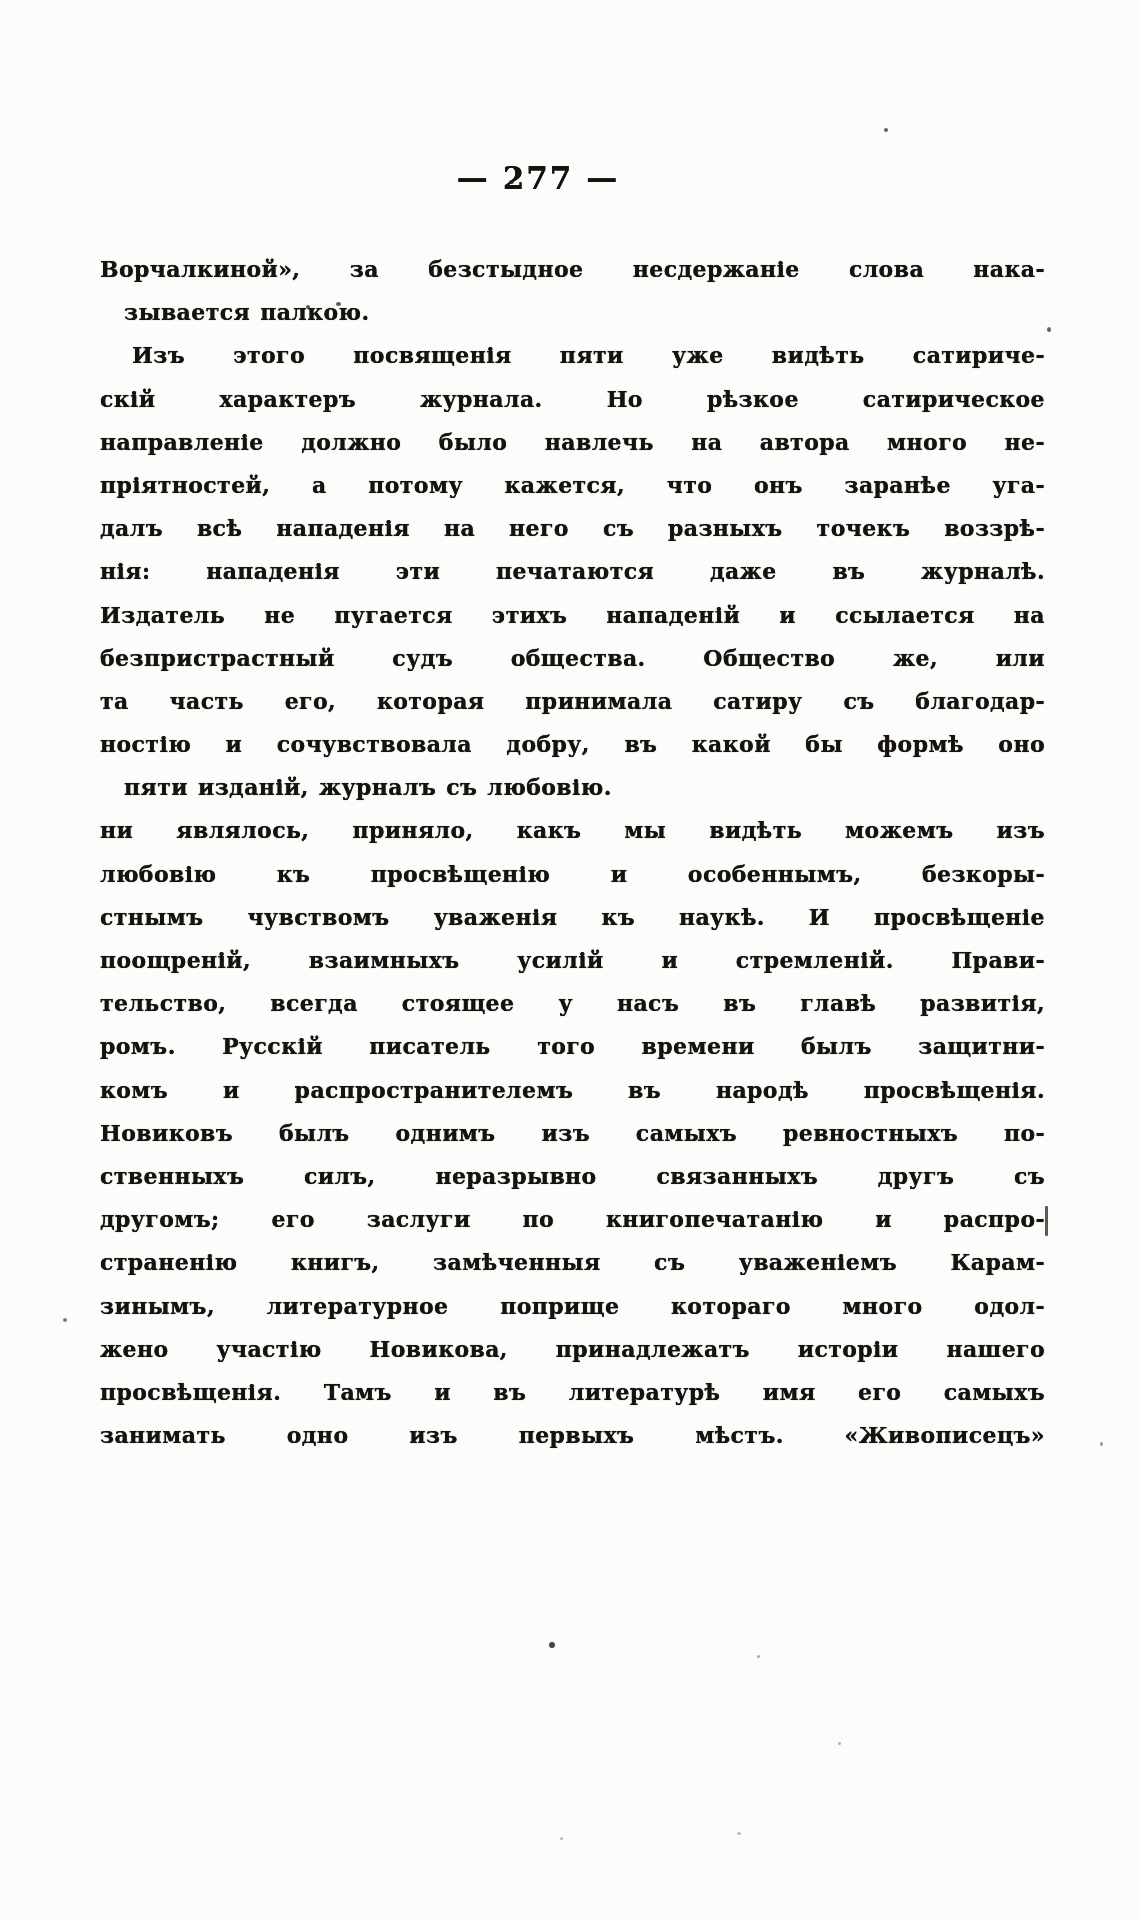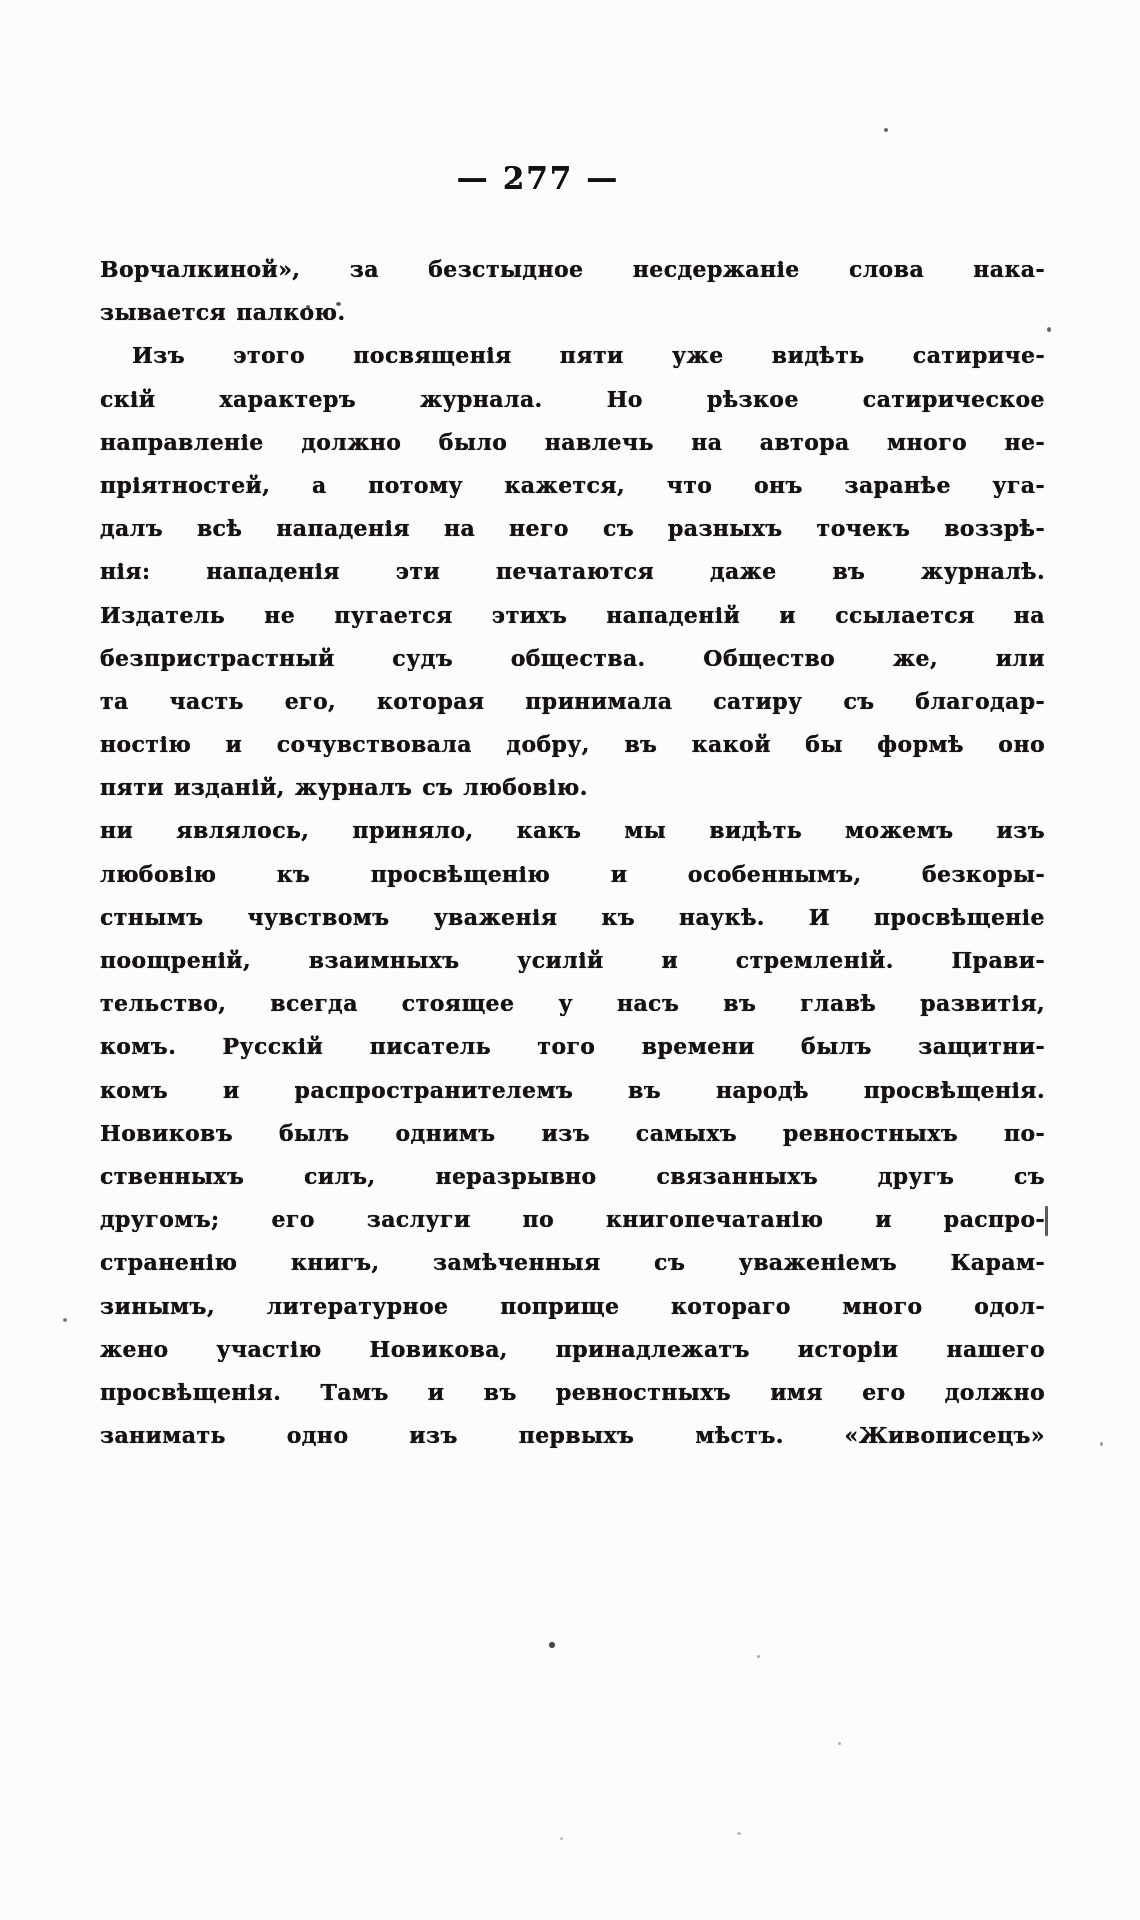--- a/index.html
+++ b/index.html
@@ -53,20 +53,21 @@
     text-align-last: justify;
     overflow: hidden;
     white-space: normal;
     text-shadow: 0 0 0.7px currentColor;
   }
   .line.first-indent {
     text-indent: 32px;
   }
   .line.no-stretch {
     text-align-last: left;
+    margin-left: 24px;
   }
   .artifact {
     position: absolute;
     background: #26211d;
     border-radius: 50%;
   }
   .artifact.bar {
     border-radius: 1px;
   }
 </style>
@@ -92,29 +93,29 @@
         <div class="line">та часть его, которая принимала сатиру съ благодар-</div>
         <div class="line">ностію и сочувствовала добру, въ какой бы формѣ оно</div>
         <div class="line no-stretch">пяти изданій, журналъ съ любовію.</div>
         <div class="line">ни являлось, приняло, какъ мы видѣть можемъ изъ</div>
       </div>
       <div class="paragraph">
         <div class="line">любовію къ просвѣщенію и особеннымъ, безкоры-</div>
         <div class="line">стнымъ чувствомъ уваженія къ наукѣ. И просвѣщеніе</div>
         <div class="line">поощреній, взаимныхъ усилій и стремленій. Прави-</div>
         <div class="line">тельство, всегда стоящее у насъ въ главѣ развитія,</div>
-        <div class="line">комъ. Русскій писатель того времени былъ защитни-</div>
+        <div class="line">ромъ. Русскій писатель того времени былъ защитни-</div>
         <div class="line">комъ и распространителемъ въ народѣ просвѣщенія.</div>
         <div class="line">Новиковъ былъ однимъ изъ самыхъ ревностныхъ по-</div>
         <div class="line">ственныхъ силъ, неразрывно связанныхъ другъ съ</div>
         <div class="line">другомъ; его заслуги по книгопечатанію и распро-</div>
         <div class="line">страненію книгъ, замѣченныя съ уваженіемъ Карам-</div>
         <div class="line">зинымъ, литературное поприще котораго много одол-</div>
         <div class="line">жено участію Новикова, принадлежатъ исторіи нашего</div>
-        <div class="line">просвѣщенія. Тамъ и въ ревностныхъ имя его должно</div>
+        <div class="line">просвѣщенія. Тамъ и въ литературѣ имя его самыхъ</div>
         <div class="line">занимать одно изъ первыхъ мѣстъ. «Живописецъ»</div>
       </div>
     </div>
   <div id="artifacts">
       <div class="artifact" style="left: 509px; top: 180px; width: 5px; height: 4px; opacity: 0.8;"></div>
       <div class="artifact" style="left: 884px; top: 128px; width: 4px; height: 4px; opacity: 0.7;"></div>
       <div class="artifact" style="left: 306px; top: 305px; width: 4px; height: 4px; opacity: 0.75;"></div>
       <div class="artifact" style="left: 336px; top: 302px; width: 5px; height: 4px; opacity: 0.75;"></div>
       <div class="artifact" style="left: 1047px; top: 327px; width: 4px; height: 5px; opacity: 0.7;"></div>
       <div class="artifact bar" style="left: 1045px; top: 1206px; width: 3px; height: 30px; opacity: 0.75;"></div>

